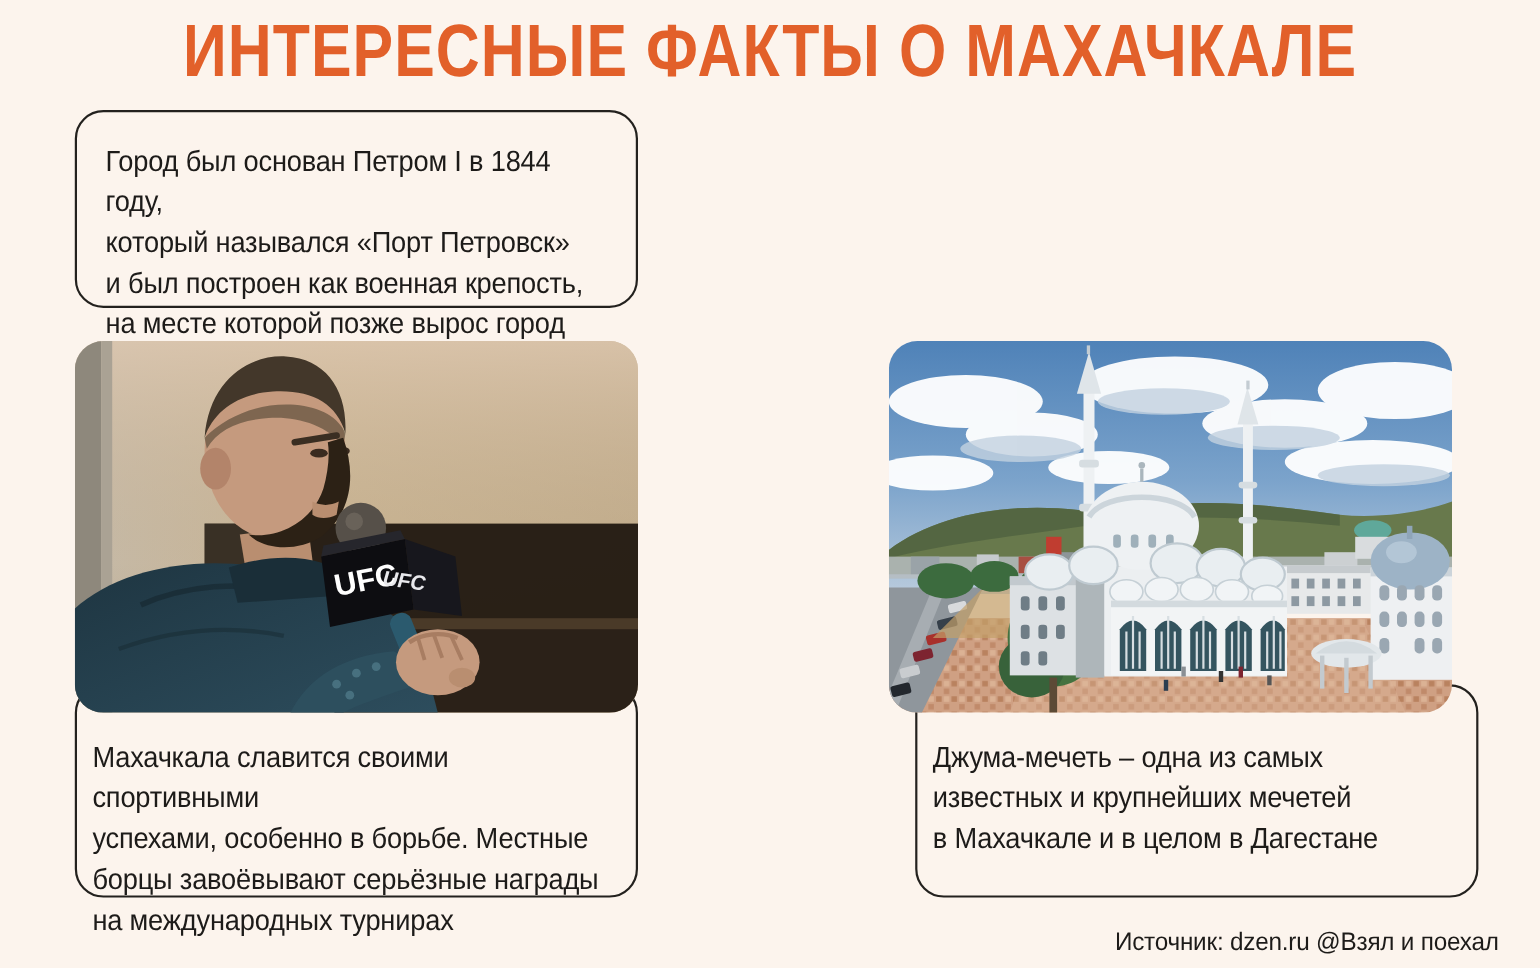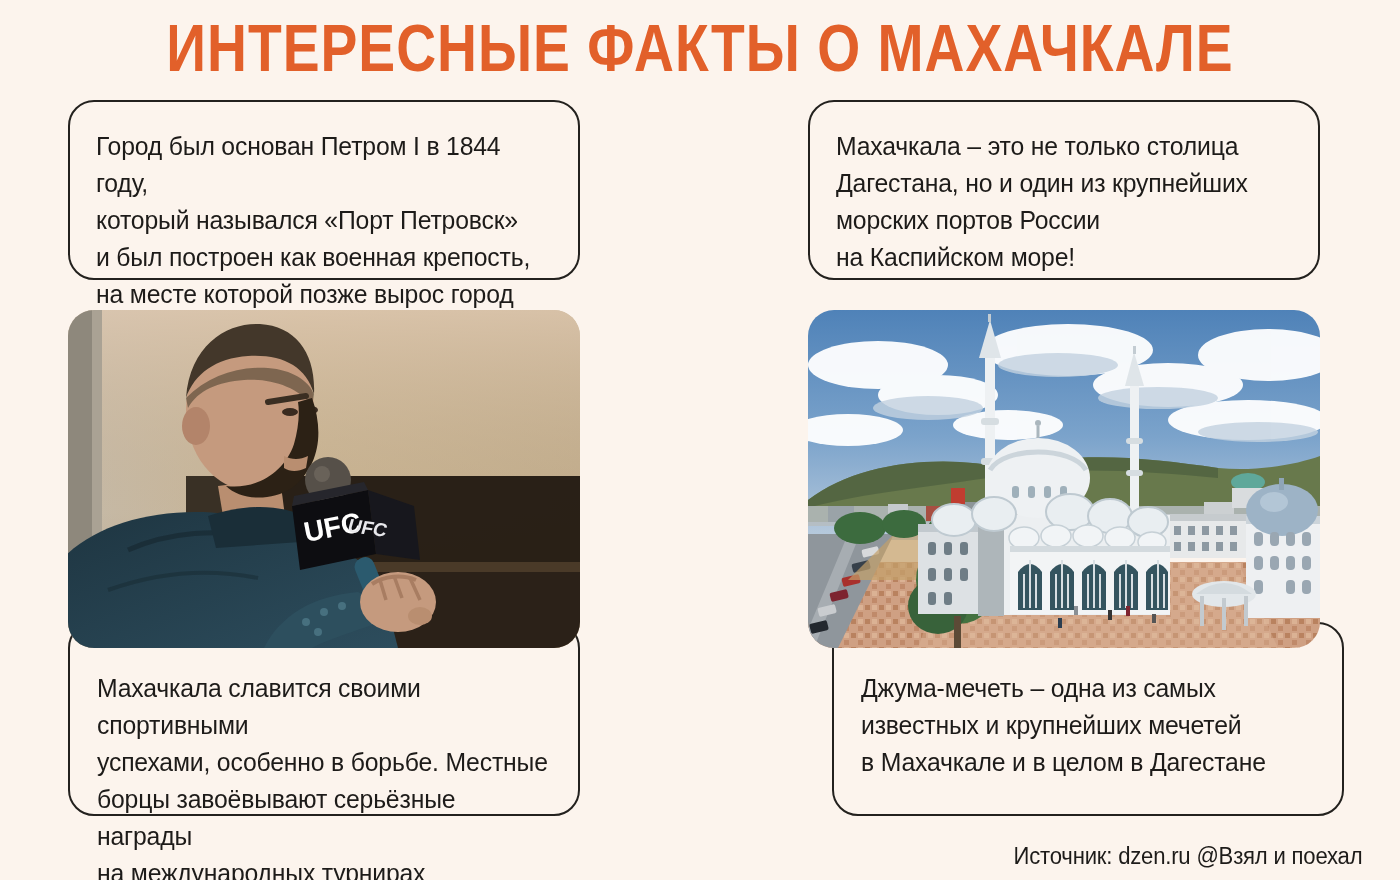--- a/index.html
+++ b/index.html
@@ -12,21 +12,21 @@
     font-size:57px;font-weight:800;color:#e2602a;letter-spacing:1px;
     transform:scaleY(1.18) scaleX(0.97);transform-origin:top center;
     white-space:nowrap;
   }
   .card{
     position:absolute;box-sizing:border-box;border:2px solid #23211e;
     border-radius:26px;background:transparent;
   }
   .card-top{left:68px;top:100px;width:512px;height:180px;padding:26px 22px 0 26px;}
   .card-top.right{left:808px;}
-  .card-bottom{left:68px;top:622px;width:512px;height:194px;padding:46px 22px 0 27px;}
+  .card-bottom{left:68px;top:622px;width:512px;height:194px;padding:46px 22px 0 14px;}
   .card-bottom.right{left:808px;margin-left:24px;}
   .card-text{
     margin:0;white-space:pre-line;font-size:26.5px;line-height:37px;color:#1d1b19;
     transform:scaleX(0.935);transform-origin:0 0;width:106%;
     letter-spacing:-0.2px;
   }
   .photo{
     position:absolute;top:310px;width:512px;height:338px;border-radius:26px;
     overflow:hidden;z-index:2;
   }
@@ -46,26 +46,20 @@
 
   <h1 class="title">ИНТЕРЕСНЫЕ ФАКТЫ О МАХАЧКАЛЕ</h1>
 
   <div class="card card-top">
     <p class="card-text">Город был основан Петром I в 1844 году,
 который назывался «Порт Петровск»
 и был построен как военная крепость,
 на месте которой позже вырос город</p>
   </div>
 
-  <div class="card card-top right">
-    <p class="card-text">Махачкала – это не только столица
-Дагестана, но и один из крупнейших
-морских портов России
-на Каспийском море!</p>
-  </div>
 
   <div class="card card-bottom">
     <p class="card-text">Махачкала славится своими спортивными
 успехами, особенно в борьбе. Местные
 борцы завоёвывают серьёзные награды
 на международных турнирах</p>
   </div>
 
   <div class="card card-bottom right">
     <p class="card-text">Джума-мечеть – одна из самых

